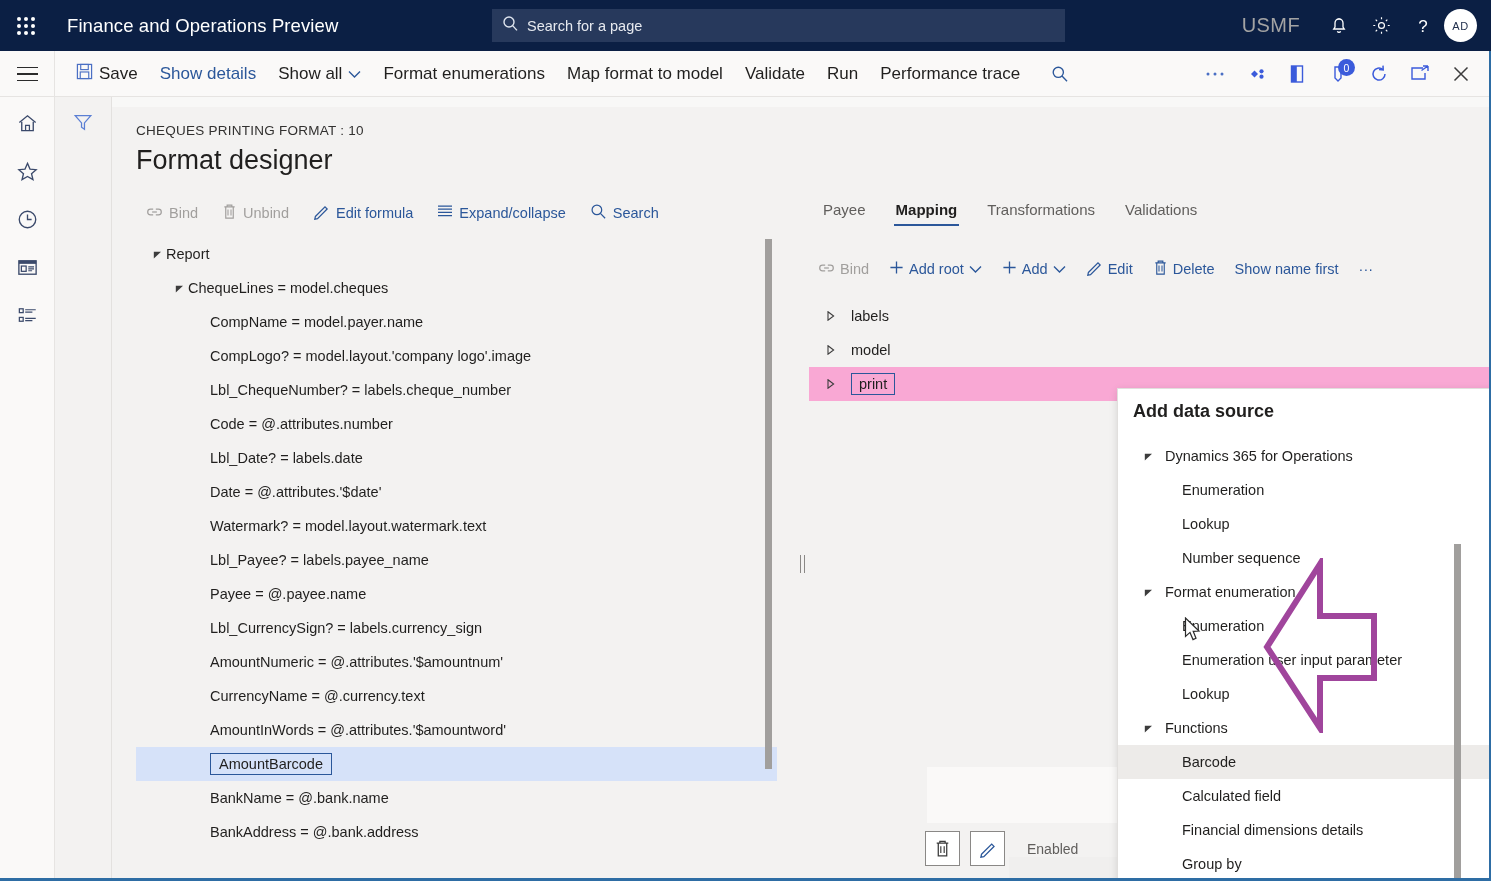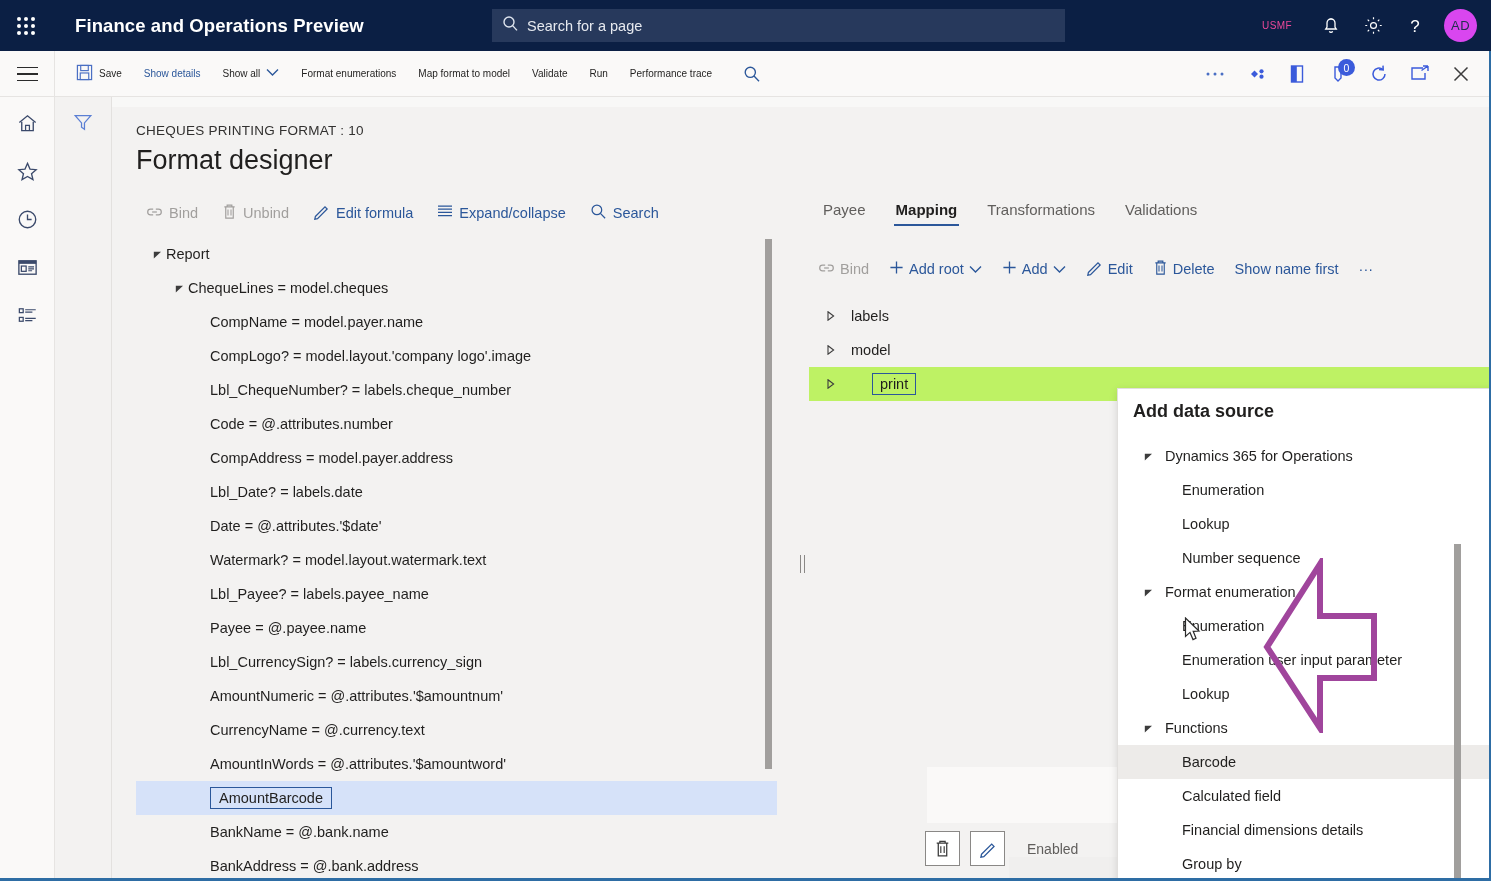--- a/index.html
+++ b/index.html
@@ -20,60 +20,60 @@
   #waffle {
     width: 51px; height: 51px; display: flex; align-items: center; justify-content: center;
     cursor: pointer;
   }
   .waffle-grid {
     display: grid; grid-template-columns: repeat(3, 4px); grid-template-rows: repeat(3, 4px);
     gap: 3px;
   }
   .waffle-grid i { display:block; width: 4px; height: 4px; background: #fff; border-radius: 50%; }
   #app-title {
-    color: #ffffff; font-size: 18.5px; font-weight: bold; margin-left: 24px;
+    color: #ffffff; font-size: 18.5px; font-weight: normal; margin-left: 16px;
     letter-spacing: 0.1px; white-space: nowrap;
   }
   #searchbox {
     position: absolute; left: 492px; top: 9px; width: 573px; height: 33px;
     background: #27395c; display: flex; align-items: center; padding: 5px 10px;
     cursor: text;
   }
   #searchbox .mag { margin-right: 8px; flex: 0 0 auto; }
   #search-input-text { color: #e6e9ef; font-size: 14.5px; }
   #nav-right {
     position: absolute; right: 0; top: 0; height: 51px; display: flex; align-items: center;
     padding-right: 14px; gap: 0px;
   }
-  #company-label { color: #ec4899; font-size: 10px; margin-right: 18px; letter-spacing: .4px; margin-left: 28px; }
+  #company-label { color: #a3a3a3; font-size: 20px; margin-right: 18px; letter-spacing: .4px; margin-left: 28px; }
   .nav-icon-btn {
     width: 42px; height: 51px; display: flex; align-items: center; justify-content: center;
     cursor: pointer;
   }
   #avatar {
-    width: 33px; height: 33px; border-radius: 50%; background: #d946ef;
-    color: #22304d; font-size: 13px; display: flex; align-items: center; justify-content: center;
-    margin-left: 8px; cursor: pointer; letter-spacing: .5px;
+    width: 33px; height: 33px; border-radius: 50%; background: #ffffff;
+    color: #22304d; font-size: 11px; display: flex; align-items: center; justify-content: center;
+    margin-left: 0; cursor: pointer; letter-spacing: .5px;
   }
 
   
   #cmdbar {
     position: absolute; left: 0; top: 51px; width: 1491px; height: 46px;
     background: #faf9f8; border-bottom: 1px solid #e6e4e2;
     display: flex; align-items: center;
   }
   #hamburger {
     width: 55px; height: 46px; display: flex; align-items: center; justify-content: center;
     cursor: pointer; border-right: 1px solid #e6e4e2; align-self: stretch;
   }
   .ham-lines { width: 21px; display:flex; flex-direction: column; gap: 5px; }
   .ham-lines i { display:block; height: 1.6px; background: #2b2b2b; }
   .cmd-item {
     display: flex; align-items: center; gap: 6px; padding: 0 11px; height: 46px;
-    font-size: 10px; color: #201f1e; cursor: pointer; white-space: nowrap;
+    font-size: 17px; color: #201f1e; cursor: pointer; white-space: nowrap;
   }
   .cmd-item.link { color: #2b579a; }
   .cmd-item.first { margin-left: 10px; }
   #cmd-right {
     position: absolute; right: 10px; top: 0; height: 46px; display: flex; align-items: center;
   }
   .cmd-icon {
     width: 41px; height: 46px; display: flex; align-items: center; justify-content: center;
     cursor: pointer; position: relative;
   }
@@ -177,21 +177,21 @@
   .mt-item {
     display: flex; align-items: center; gap: 5px; font-size: 14.5px; padding: 4px 9px;
     color: #2b579a; cursor: pointer; white-space: nowrap;
   }
   .mt-item.disabled { color: #a19f9d; cursor: default; }
 
   #ds-list { position: absolute; left: 0px; top: 192px; width: 682px; }
   .ds-row {
     height: 34px; display: flex; align-items: center; font-size: 14.5px; color: #201f1e; cursor: pointer;
   }
-  .ds-row.selected { background: #bef264; gap: 21px; }
+  .ds-row.selected { background: #f9a8d4; }
   .ds-row .tw { width: 42px; }
   .ds-label.boxed { border: 1.4px solid #2b579a; padding: 2px 7px; }
 
   #bottom-strip {
     position: absolute; left: 118px; top: 660px; width: 200px; height: 56px; background: #faf9f8;
   }
   #bottom-actions {
     position: absolute; left: 116px; top: 724px; display: flex; align-items: center; gap: 10px;
   }
   .sq-btn {
@@ -542,25 +542,20 @@
         <span class="tree-label">Lbl_ChequeNumber? = labels.cheque_number</span>
       </div>
       <div class="tree-row">
         <span style="display:inline-block;width:56px"></span>
         <span class="tw empty"></span>
         <span class="tree-label">Code = @.attributes.number</span>
       </div>
       <div class="tree-row">
         <span style="display:inline-block;width:56px"></span>
         <span class="tw empty"></span>
-        <span class="tree-label">CompAddress = model.payer.address</span>
-      </div>
-      <div class="tree-row">
-        <span style="display:inline-block;width:56px"></span>
-        <span class="tw empty"></span>
         <span class="tree-label">Lbl_Date? = labels.date</span>
       </div>
       <div class="tree-row">
         <span style="display:inline-block;width:56px"></span>
         <span class="tw empty"></span>
         <span class="tree-label">Date = @.attributes.'$date'</span>
       </div>
       <div class="tree-row">
         <span style="display:inline-block;width:56px"></span>
         <span class="tw empty"></span>

